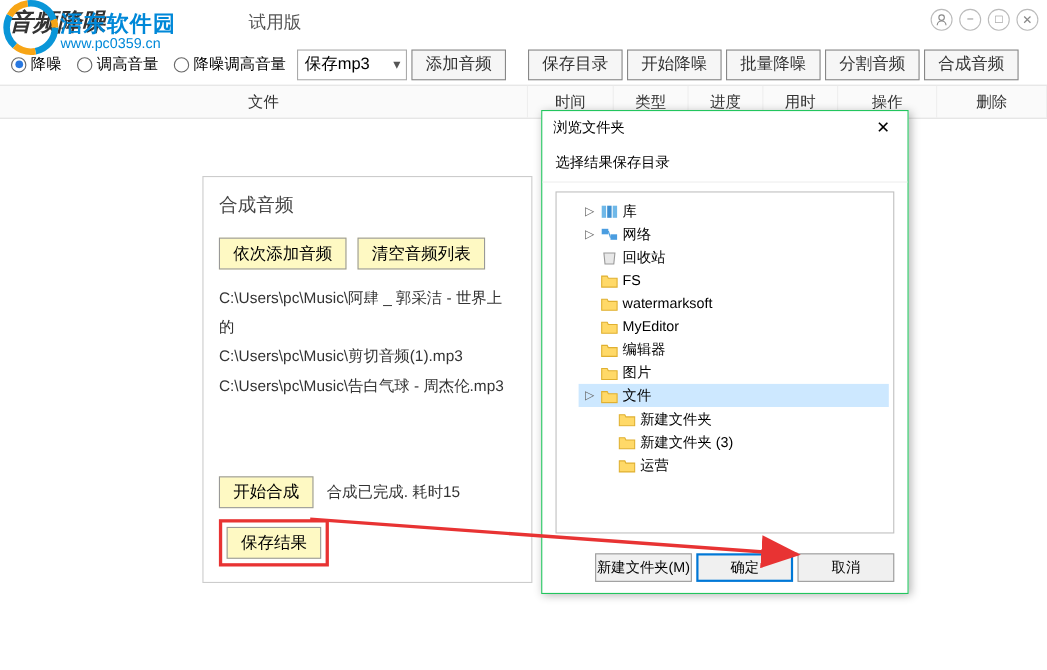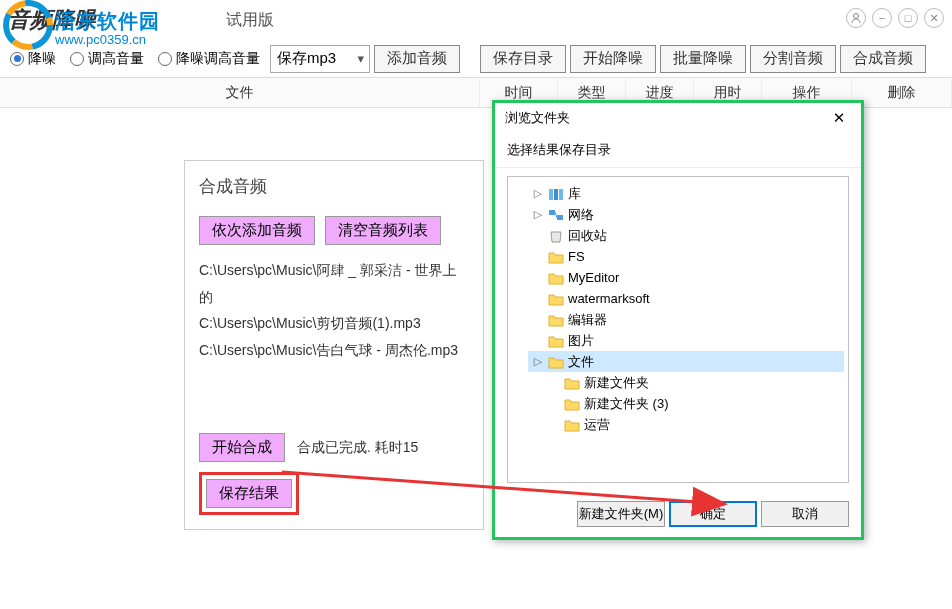--- a/index.html
+++ b/index.html
@@ -29,27 +29,27 @@
     .th-time { flex: 0 0 78px; }
     .th-type { flex: 0 0 68px; }
     .th-prog { flex: 0 0 68px; }
     .th-dur { flex: 0 0 68px; }
     .th-op { flex: 0 0 90px; }
     .th-del { flex: 1; }
     
     .panel { position: absolute; left: 184px; top: 160px; width: 300px; border: 1px solid #ccc; background: #fff; padding: 14px; }
     .panel-title { font-size: 17px; color: #444; margin-bottom: 18px; }
     .panel-btns { display: flex; gap: 10px; margin-bottom: 12px; }
-    .panel-btn { border: 1px solid #999; background: #f0abfc; padding: 4px 12px; font-size: 15px; cursor: pointer; }
+    .panel-btn { border: 1px solid #999; background: #fef9c3; padding: 4px 12px; font-size: 15px; cursor: pointer; }
     .file-list { font-size: 14px; color: #333; line-height: 1.9; margin-bottom: 70px; }
     .bottom-row { display: flex; align-items: center; gap: 12px; margin-bottom: 10px; }
     .status-text { font-size: 14px; color: #333; }
     .save-result-wrap { border: 3px solid #e83333; padding: 4px; display: inline-block; }
     
-    .dialog { position: absolute; left: 492px; top: 100px; width: 372px; height: 440px; background: #fff; border: 3px solid #22c55e; box-shadow: 2px 2px 8px rgba(0,0,0,0.3); display: flex; flex-direction: column; }
+    .dialog { position: absolute; left: 492px; top: 100px; width: 334px; height: 440px; background: #fff; border: 1px solid #22c55e; box-shadow: 2px 2px 8px rgba(0,0,0,0.3); display: flex; flex-direction: column; }
     .dialog-title { height: 30px; display: flex; align-items: center; justify-content: space-between; padding: 0 10px; font-size: 13px; }
     .dialog-close { width: 24px; height: 24px; display: flex; align-items: center; justify-content: center; cursor: pointer; font-size: 15px; }
     .dialog-sub { padding: 8px 12px; font-size: 13px; border-bottom: 1px solid #eee; }
     .tree { flex: 1; margin: 8px 12px; border: 1px solid #c0c0c0; padding: 6px 4px; overflow: auto; font-size: 13px; }
     .tree-item { display: flex; align-items: center; height: 21px; gap: 4px; cursor: pointer; padding-left: 4px; }
     .tree-item.selected { background: #cde8ff; }
     .tree-toggle { width: 12px; font-size: 11px; color: #666; text-align: center; }
     .folder-icon { width: 16px; height: 14px; display: inline-block; }
     .indent-1 { margin-left: 16px; }
     .indent-2 { margin-left: 32px; }
@@ -178,28 +178,28 @@
         <span class="folder-icon"><svg width="16" height="14">
             <path d="M1 3h5l1 2h8v8H1z" fill="#ffd968" stroke="#e0b030"></path>
           </svg></span>
         <span>FS</span>
       </div>
       <div class="tree-item indent-1">
         <span class="tree-toggle"></span>
         <span class="folder-icon"><svg width="16" height="14">
             <path d="M1 3h5l1 2h8v8H1z" fill="#ffd968" stroke="#e0b030"></path>
           </svg></span>
+        <span>watermarksoft</span>
+      </div>
+      <div class="tree-item indent-1">
+        <span class="tree-toggle"></span>
+        <span class="folder-icon"><svg width="16" height="14">
+            <path d="M1 3h5l1 2h8v8H1z" fill="#ffd968" stroke="#e0b030"></path>
+          </svg></span>
         <span>MyEditor</span>
-      </div>
-      <div class="tree-item indent-1">
-        <span class="tree-toggle"></span>
-        <span class="folder-icon"><svg width="16" height="14">
-            <path d="M1 3h5l1 2h8v8H1z" fill="#ffd968" stroke="#e0b030"></path>
-          </svg></span>
-        <span>watermarksoft</span>
       </div>
       <div class="tree-item indent-1">
         <span class="tree-toggle"></span>
         <span class="folder-icon"><svg width="16" height="14">
             <path d="M1 3h5l1 2h8v8H1z" fill="#ffd968" stroke="#e0b030"></path>
           </svg></span>
         <span>编辑器</span>
       </div>
       <div class="tree-item indent-1">
         <span class="tree-toggle"></span>

